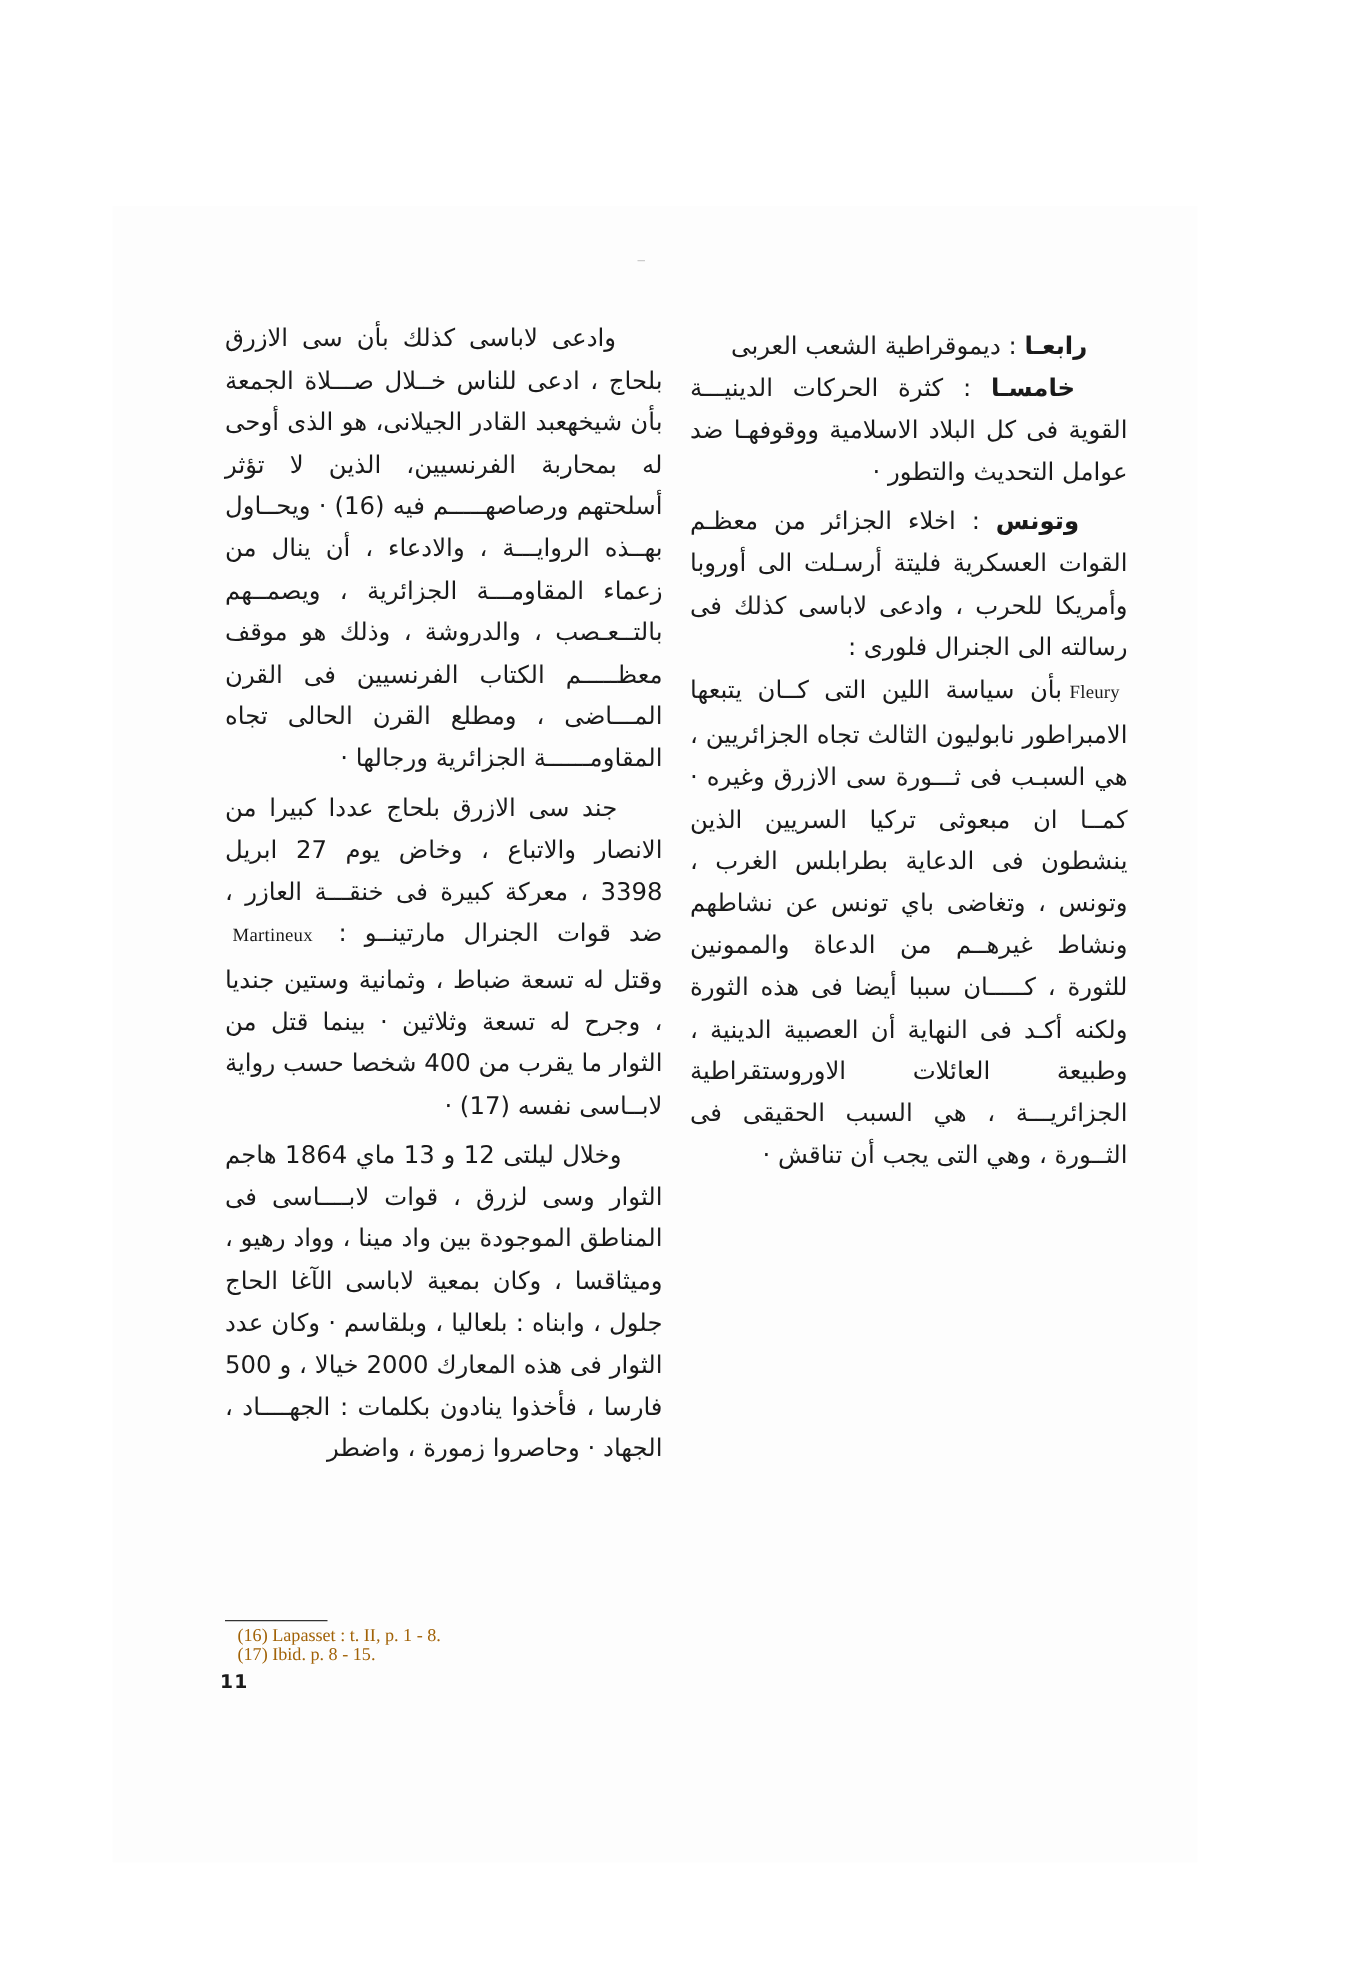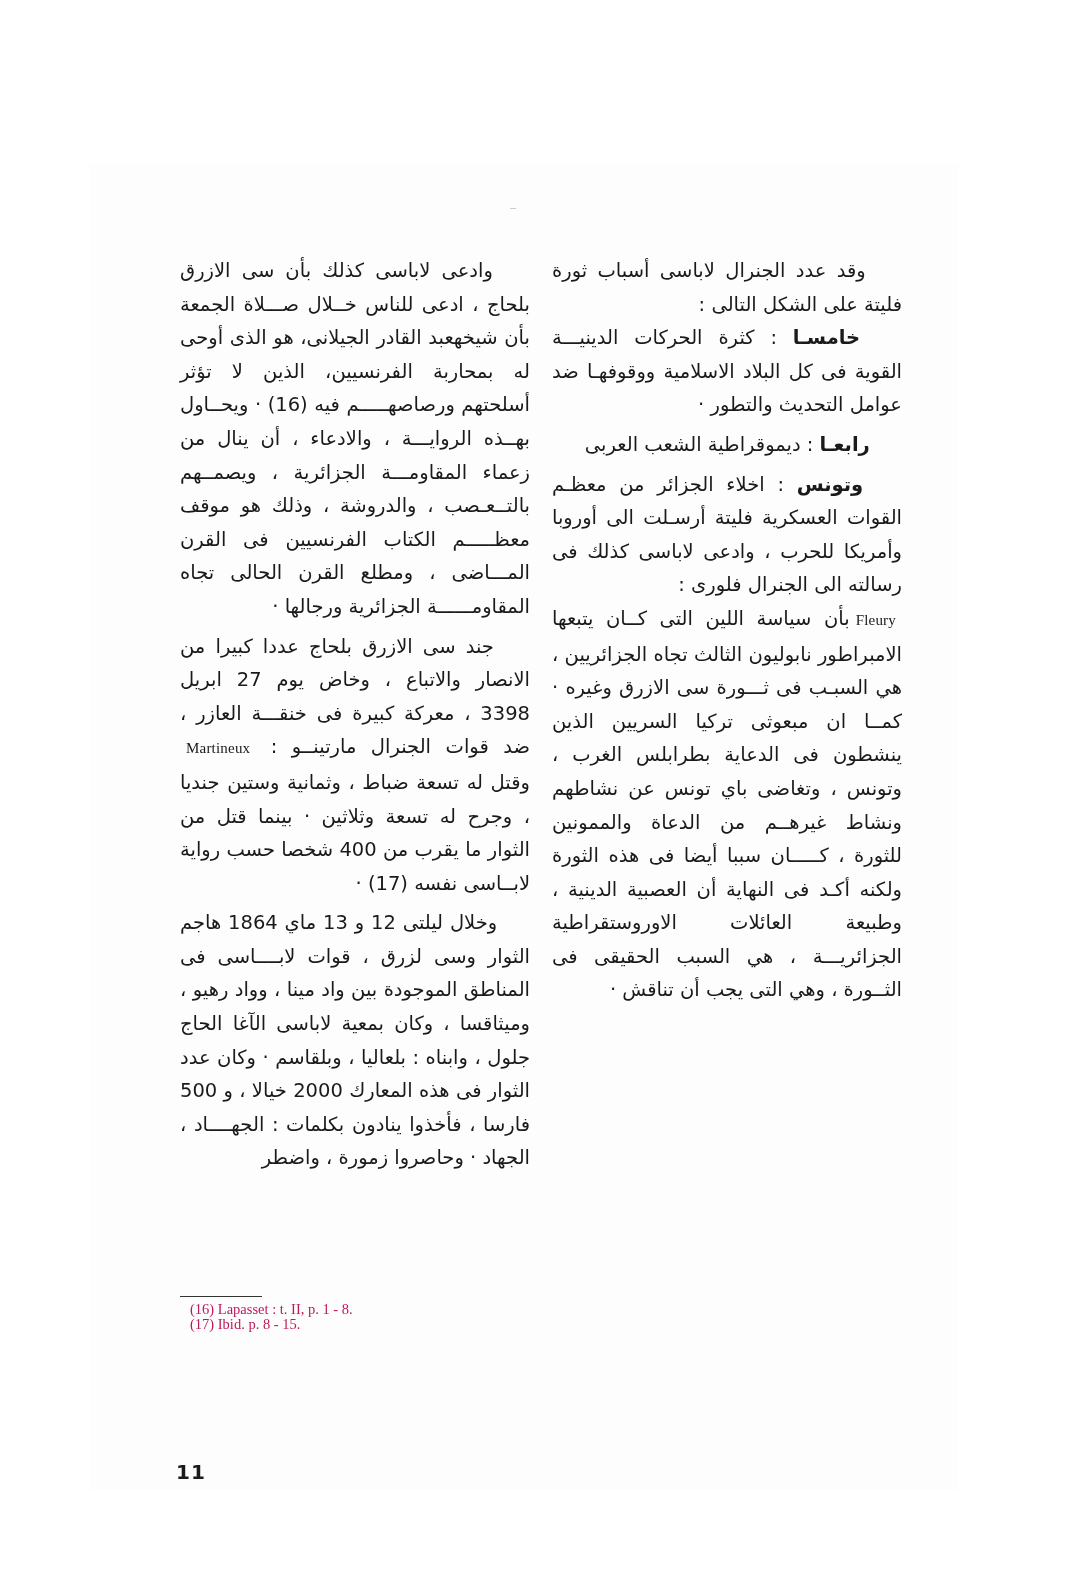--- a/index.html
+++ b/index.html
@@ -61,58 +61,55 @@
       height: 1px;
       background: #333;
     }
     .footnotes {
       position: absolute;
       left: 190px;
       top: 1302px;
       font-family: "Liberation Serif", serif;
       font-size: 14.5px;
       line-height: 15px;
-      color: #be185d;
+      color: #a16207;
       direction: ltr;
     }
     .footnote { margin: 0; }
     .page-number {
       position: absolute;
       left: 176px;
-      top: 1460px;
+      top: 1336px;
       font-family: "DejaVu Sans", sans-serif;
       font-weight: bold;
-      font-size: 20px;
+      font-size: 15px;
       letter-spacing: 1px;
       color: #1a1a1a;
     }
     .scan-mark {
       position: absolute;
       left: 510px;
       top: 208px;
       width: 6px;
       height: 1px;
       background: #ccc;
     }
   </style>
 </head>
 <body>
 
 <div class="scan-page"></div>
 <div class="scan-mark"></div>
 
 <div class="column col-right">
-  <p class="para indent">
-    <span>وقد عدد الجنرال لاباسى أسباب ثورة فليتة على الشكل التالى :</span>
+  <p class="para indent gap">
+    <span class="lead">رابعـا</span><span> : ديموقراطية الشعب العربى</span>
   </p>
   <p class="para indent">
     <span class="lead">خامسـا</span><span> : كثرة الحركات الدينيـــة القوية فى كل البلاد الاسلامية ووقوفهـا ضد عوامل التحديث والتطور ·</span>
-  </p>
-  <p class="para indent gap">
-    <span class="lead">رابعـا</span><span> : ديموقراطية الشعب العربى</span>
   </p>
   <p class="para indent gap">
     <span class="lead">وتونس</span><span> : اخلاء الجزائر من معظـم القوات العسكرية فليتة أرسـلت الى أوروبا وأمريكا للحرب ، وادعى لاباسى كذلك فى رسالته الى الجنرال فلورى :</span>
   </p>
   <p class="para">
     <span class="latin">Fleury</span><span>بأن سياسة اللين التى كــان يتبعها الامبراطور نابوليون الثالث تجاه الجزائريين ، هي السبـب فى ثـــورة سى الازرق وغيره · كمــا ان مبعوثى تركيا السريين الذين ينشطون فى الدعاية بطرابلس الغرب ، وتونس ، وتغاضى باي تونس عن نشاطهم ونشاط غيرهــم من الدعاة والممونين للثورة ، كـــــان سببا أيضا فى هذه الثورة ولكنه أكـد فى النهاية أن العصبية الدينية ، وطبيعة العائلات الاوروستقراطية الجزائريـــة ، هي السبب الحقيقى فى الثــورة ، وهي التى يجب أن تناقش ·</span>
   </p>
 </div>
 
 <div class="column col-left">

